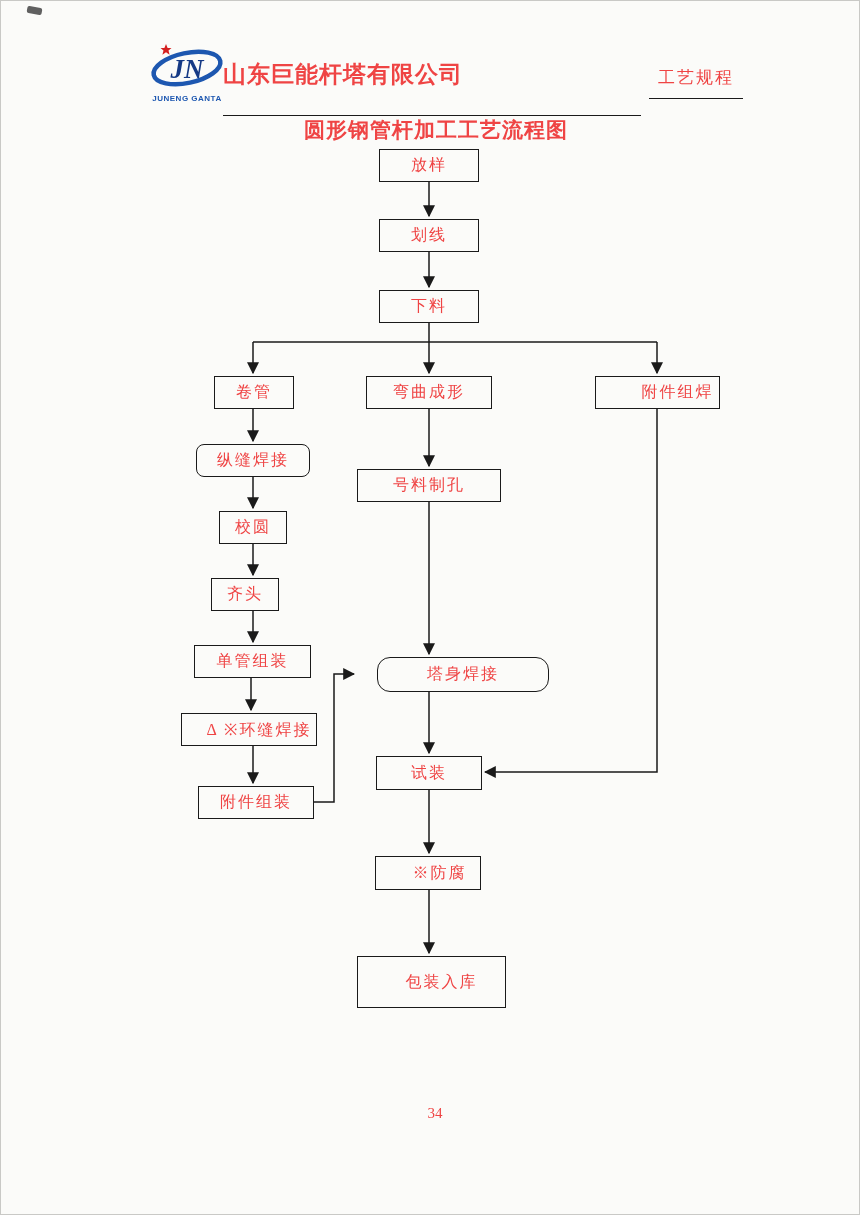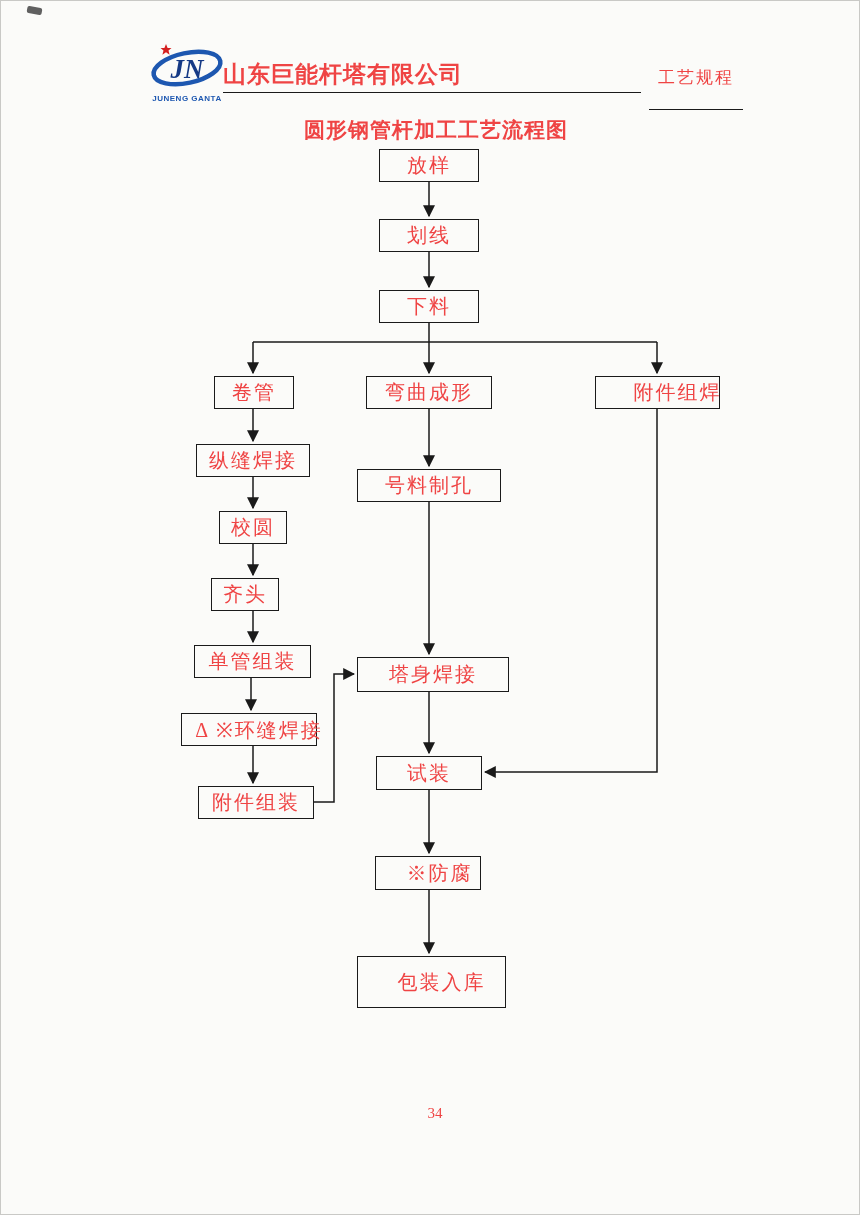--- a/index.html
+++ b/index.html
@@ -18,38 +18,38 @@
   .scan-artifact {
     position: absolute; left: 26px; top: 6px;
     width: 15px; height: 7px; background: #3a3a3a;
     transform: rotate(10deg); border-radius: 2px; opacity: .8;
   }
   
   .logo { position: absolute; left: 148px; top: 40px; }
   .company-name {
     position: absolute; left: 222px; top: 58px; width: 418px;
     font-size: 23px; font-weight: bold; letter-spacing: 1px;
-    border-bottom: 1.6px solid #1a1a1a; padding-bottom: 2px;
+    border-bottom: 1.6px solid #1a1a1a; padding-bottom: 25px;
   }
   .doc-type {
     position: absolute; left: 648px; top: 65px; width: 94px;
     font-size: 17px; letter-spacing: 2px; text-align: center;
-    border-bottom: 1.6px solid #1a1a1a; padding-bottom: 20px;
+    border-bottom: 1.6px solid #1a1a1a; padding-bottom: 9px;
   }
   .page-title {
     position: absolute; left: 0; top: 115px; width: 870px;
     text-align: center; font-size: 21px; font-weight: bold; letter-spacing: 1px;
   }
   
   .connectors { position: absolute; left: 0; top: 0; z-index: 1; }
   .node {
     position: absolute; z-index: 2; box-sizing: border-box;
     border: 1.6px solid #1a1a1a; background: #fbfbf9;
     display: flex; align-items: center; justify-content: center;
-    font-size: 20px; letter-spacing: 2px; white-space: nowrap;
+    font-size: 16px; letter-spacing: 2px; white-space: nowrap;
   }
   .page-number {
     position: absolute; left: 0; top: 1104px; width: 868px;
     text-align: center; font-size: 15px;
   }
 </style>
 </head>
 <body>
 
 <div class="page">
@@ -107,29 +107,29 @@
 
   <div>
     <div class="node" style="left:378px;top:148px;width:100px;height:33px;">放样</div>
     <div class="node" style="left:378px;top:218px;width:100px;height:33px;">划线</div>
     <div class="node" style="left:378px;top:289px;width:100px;height:33px;">下料</div>
 
     <div class="node" style="left:213px;top:375px;width:80px;height:33px;">卷管</div>
     <div class="node" style="left:365px;top:375px;width:126px;height:33px;">弯曲成形</div>
     <div class="node" style="left:594px;top:375px;width:125px;height:33px;padding-left:40px;">附件组焊</div>
 
-    <div class="node" style="left:195px;top:443px;width:114px;height:33px;">纵缝焊接</div>
+    <div class="node" style="left:195px;top:443px;width:114px;height:33px;border-radius:8px;">纵缝焊接</div>
     <div class="node" style="left:356px;top:468px;width:144px;height:33px;">号料制孔</div>
     <div class="node" style="left:218px;top:510px;width:68px;height:33px;">校圆</div>
     <div class="node" style="left:210px;top:577px;width:68px;height:33px;">齐头</div>
     <div class="node" style="left:193px;top:644px;width:117px;height:33px;">单管组装</div>
     <div class="node" style="left:180px;top:712px;width:136px;height:33px;padding-left:20px;">Δ ※环缝焊接</div>
     <div class="node" style="left:197px;top:785px;width:116px;height:33px;">附件组装</div>
 
-    <div class="node" style="left:356px;top:656px;width:152px;height:35px;">塔身焊接</div>
+    <div class="node" style="left:376px;top:656px;width:172px;height:35px;border-radius:13px;">塔身焊接</div>
     <div class="node" style="left:375px;top:755px;width:106px;height:34px;">试装</div>
     <div class="node" style="left:374px;top:855px;width:106px;height:34px;padding-left:23px;">※防腐</div>
     <div class="node" style="left:356px;top:955px;width:149px;height:52px;padding-left:20px;">包装入库</div>
   </div>
 
   <div class="page-number">34</div>
 
 </div>
 
 </body></html>

